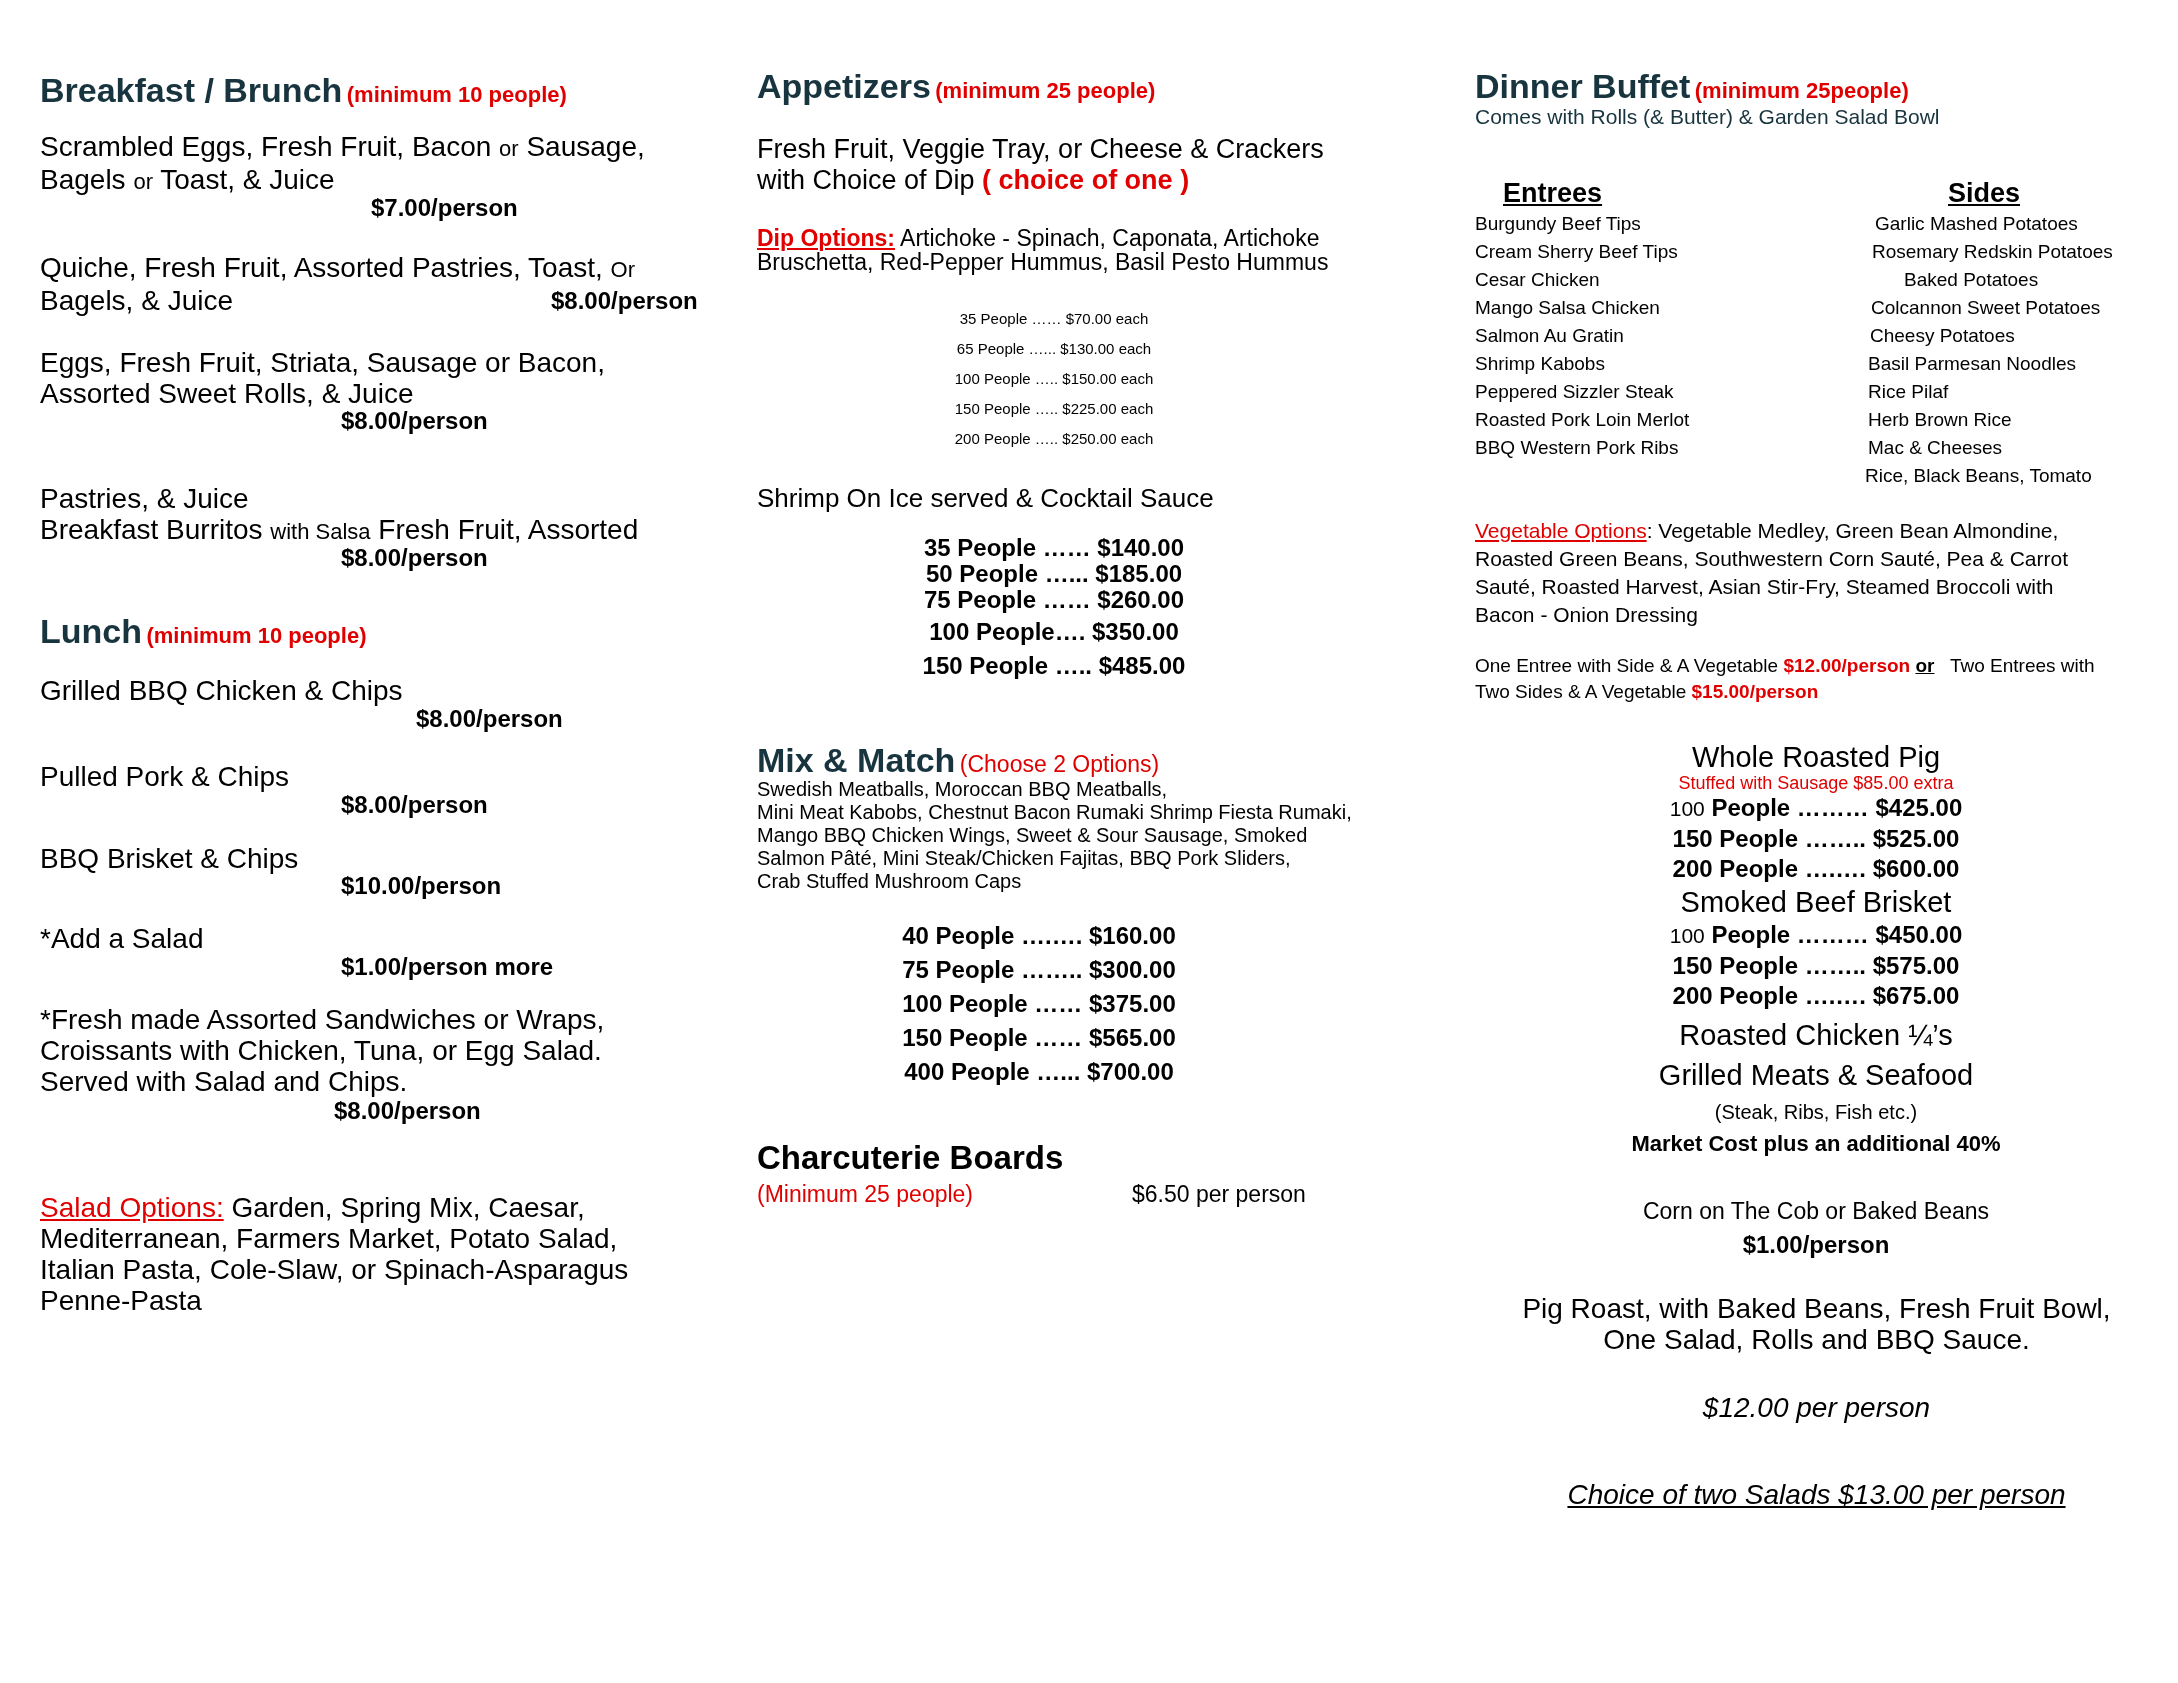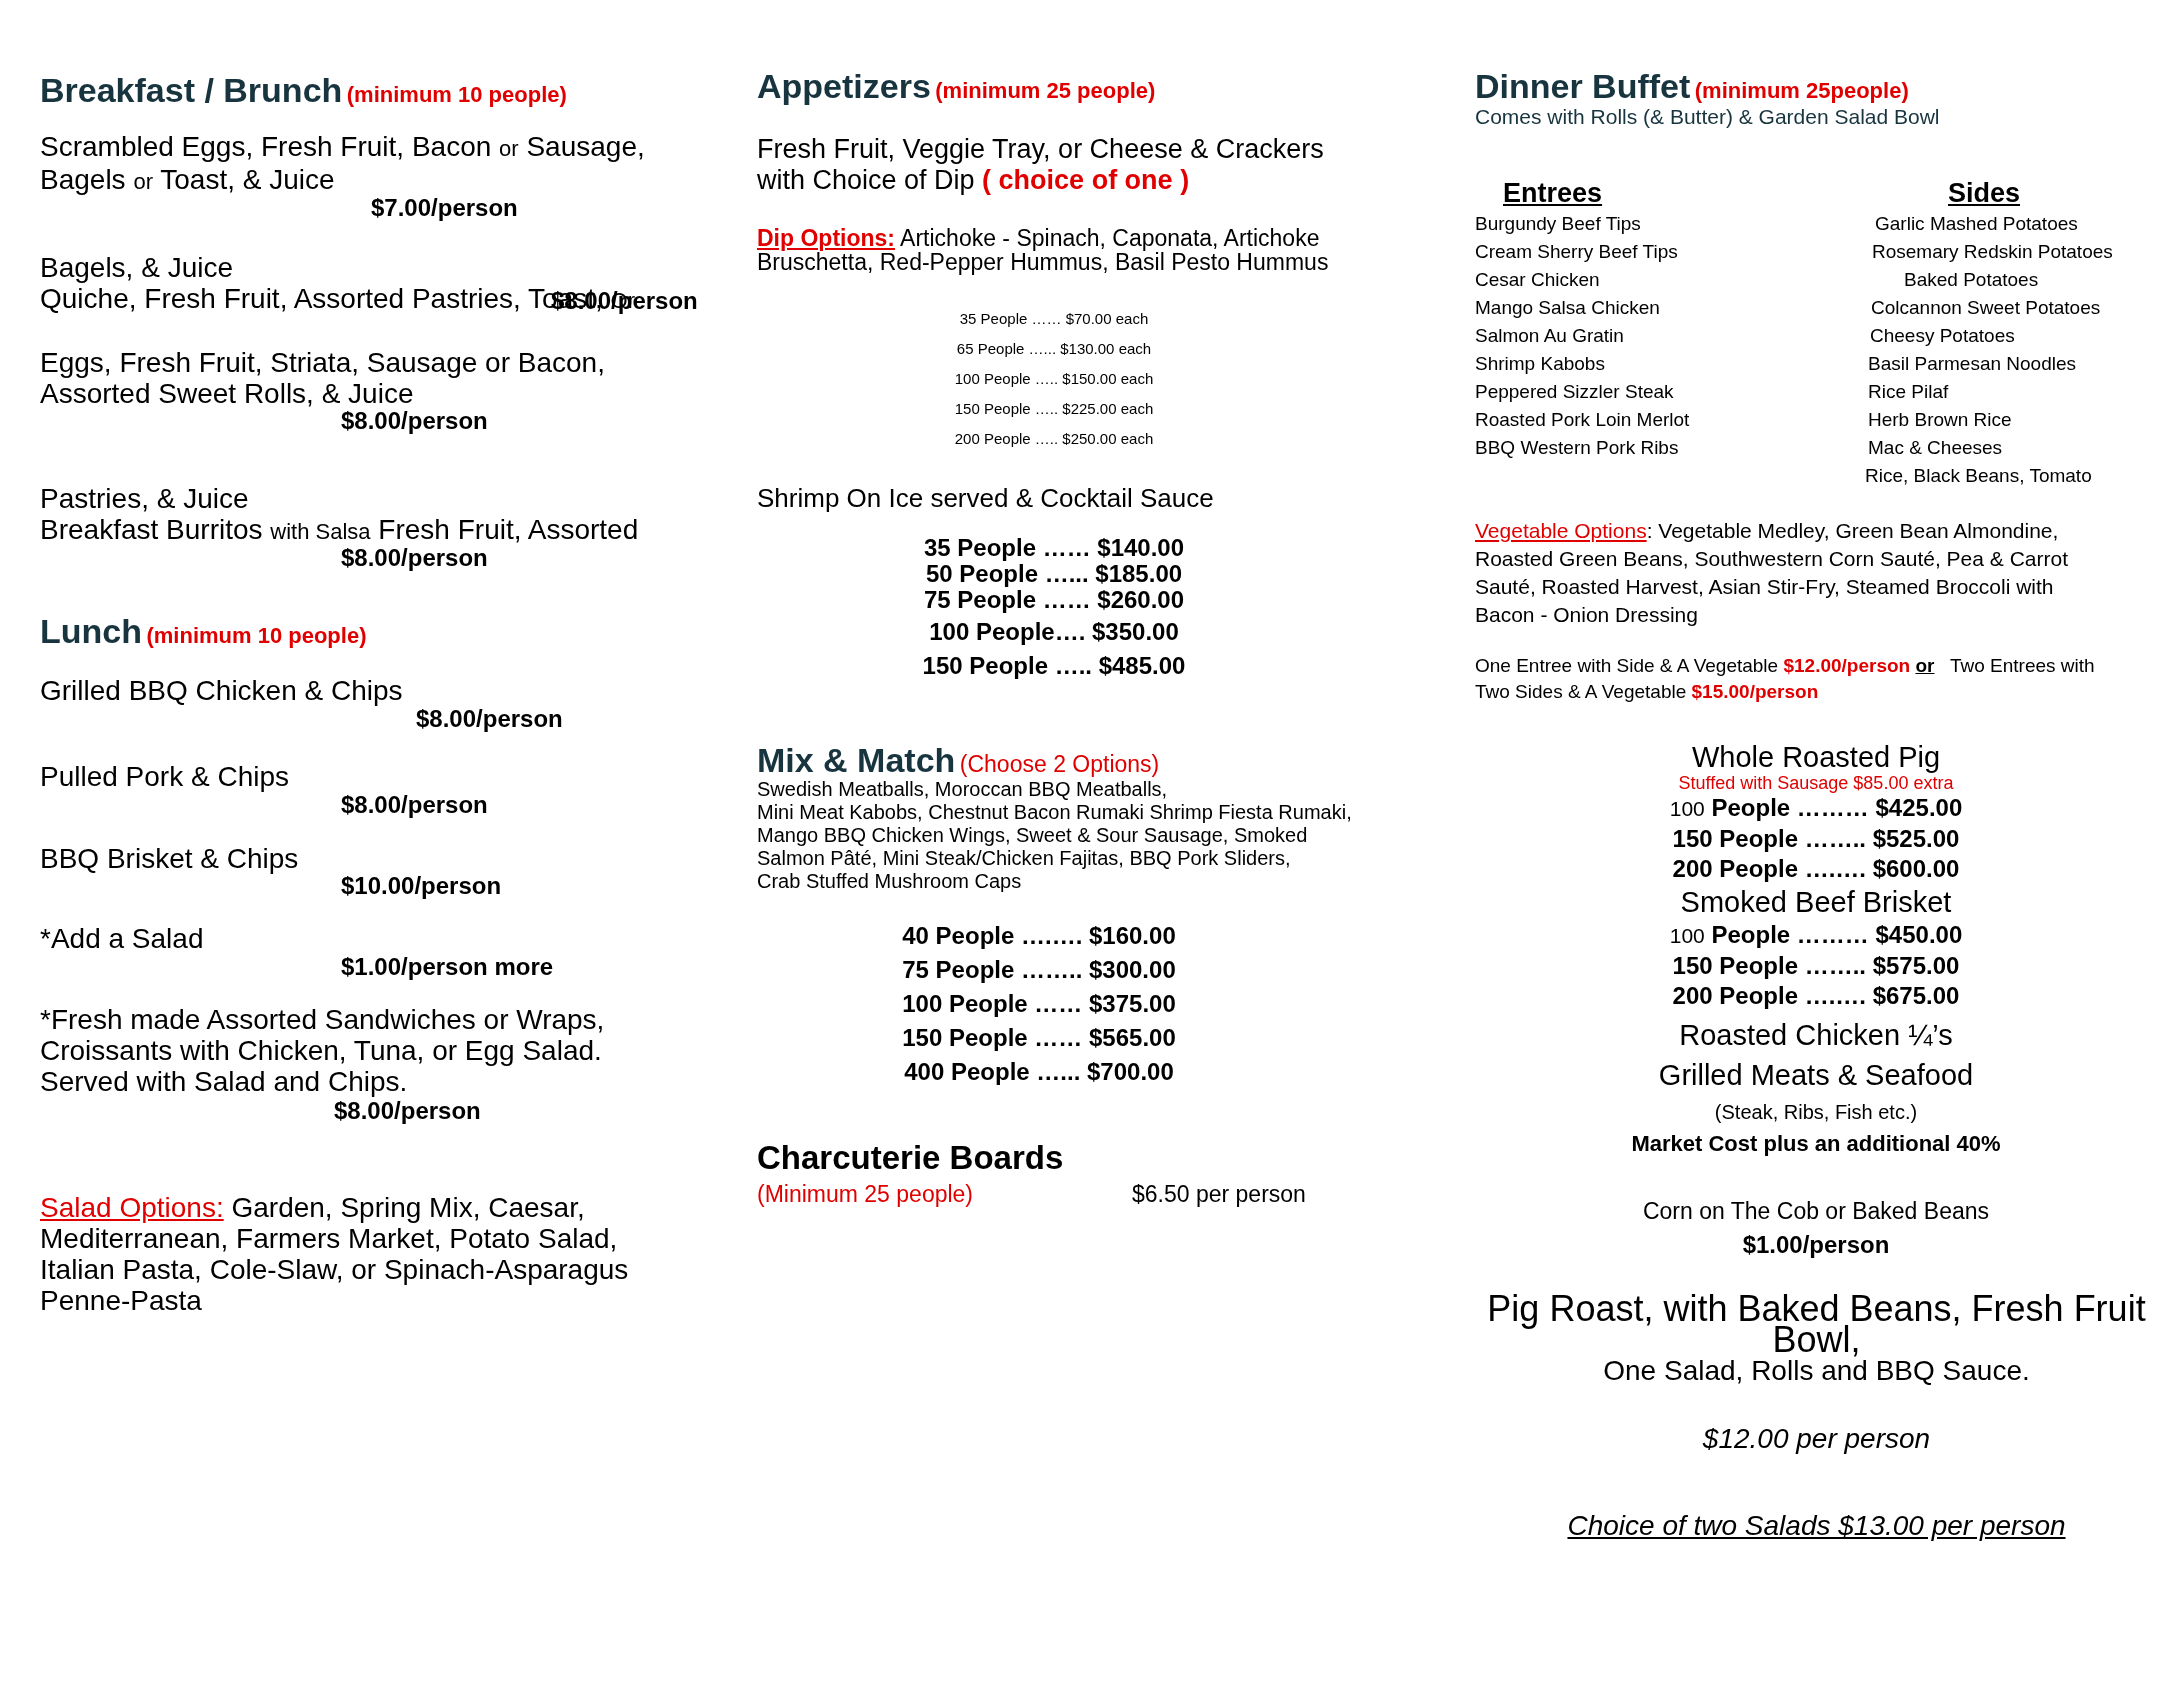--- a/index.html
+++ b/index.html
@@ -26,22 +26,22 @@
     <span class="min">(minimum 10 people)</span>
   </div>
 
   <div class="abs body" style="left:40px; top:131px;">
     <div><span>Scrambled Eggs, Fresh Fruit, Bacon </span><span class="small-or">or</span><span> Sausage,</span></div>
     <div><span>Bagels </span><span class="small-or">or</span><span> Toast, &amp; Juice</span></div>
   </div>
   <div class="abs price" style="left:371px; top:194px;">$7.00/person</div>
 
   <div class="abs body" style="left:40px; top:252px;">
+    <div><span>Quiche, Fresh Fruit, Assorted Pastries, Toast, </span><span class="small-or">Or</span></div>
     <div>Bagels, &amp; Juice</div>
-    <div><span>Quiche, Fresh Fruit, Assorted Pastries, Toast, </span><span class="small-or">Or</span></div>
   </div>
   <div class="abs price" style="left:551px; top:287px;">$8.00/person</div>
 
   <div class="abs body" style="left:40px; top:347px;">
     <div>Eggs, Fresh Fruit, Striata, Sausage or Bacon,</div>
     <div>Assorted Sweet Rolls, &amp; Juice</div>
   </div>
   <div class="abs price" style="left:341px; top:407px;">$8.00/person</div>
 
   <div class="abs body" style="left:40px; top:483px;">
@@ -217,19 +217,19 @@
     <div style="font-size:20px; line-height:34px;">(Steak, Ribs, Fish etc.)</div>
     <div style="font-size:22px; font-weight:bold; line-height:30px;">Market Cost plus an additional 40%</div>
   </div>
 
   <div class="rc" style="top:1194px; width:554px; left:1539px;">
     <div style="font-size:23px; line-height:34px;">Corn on The Cob or Baked Beans</div>
     <div style="font-size:24px; font-weight:bold; line-height:34px;">$1.00/person</div>
   </div>
 
   <div class="rc" style="top:1293px; width:693px; left:1470px;">
-    <div style="font-size:36px; line-height:31px;">Pig Roast, with Baked Beans, Fresh Fruit Bowl,</div>
+    <div style="font-size:28px; line-height:31px;">Pig Roast, with Baked Beans, Fresh Fruit Bowl,</div>
     <div style="font-size:28px; line-height:31px;">One Salad, Rolls and BBQ Sauce.</div>
     <div style="font-size:28px; font-style:italic; margin-top:37px;">$12.00 per person</div>
     <div style="font-size:28px; font-style:italic; text-decoration:underline; margin-top:55px;">Choice of two Salads  $13.00 per person</div>
   </div>
 </div>
 
 
 </body></html>

